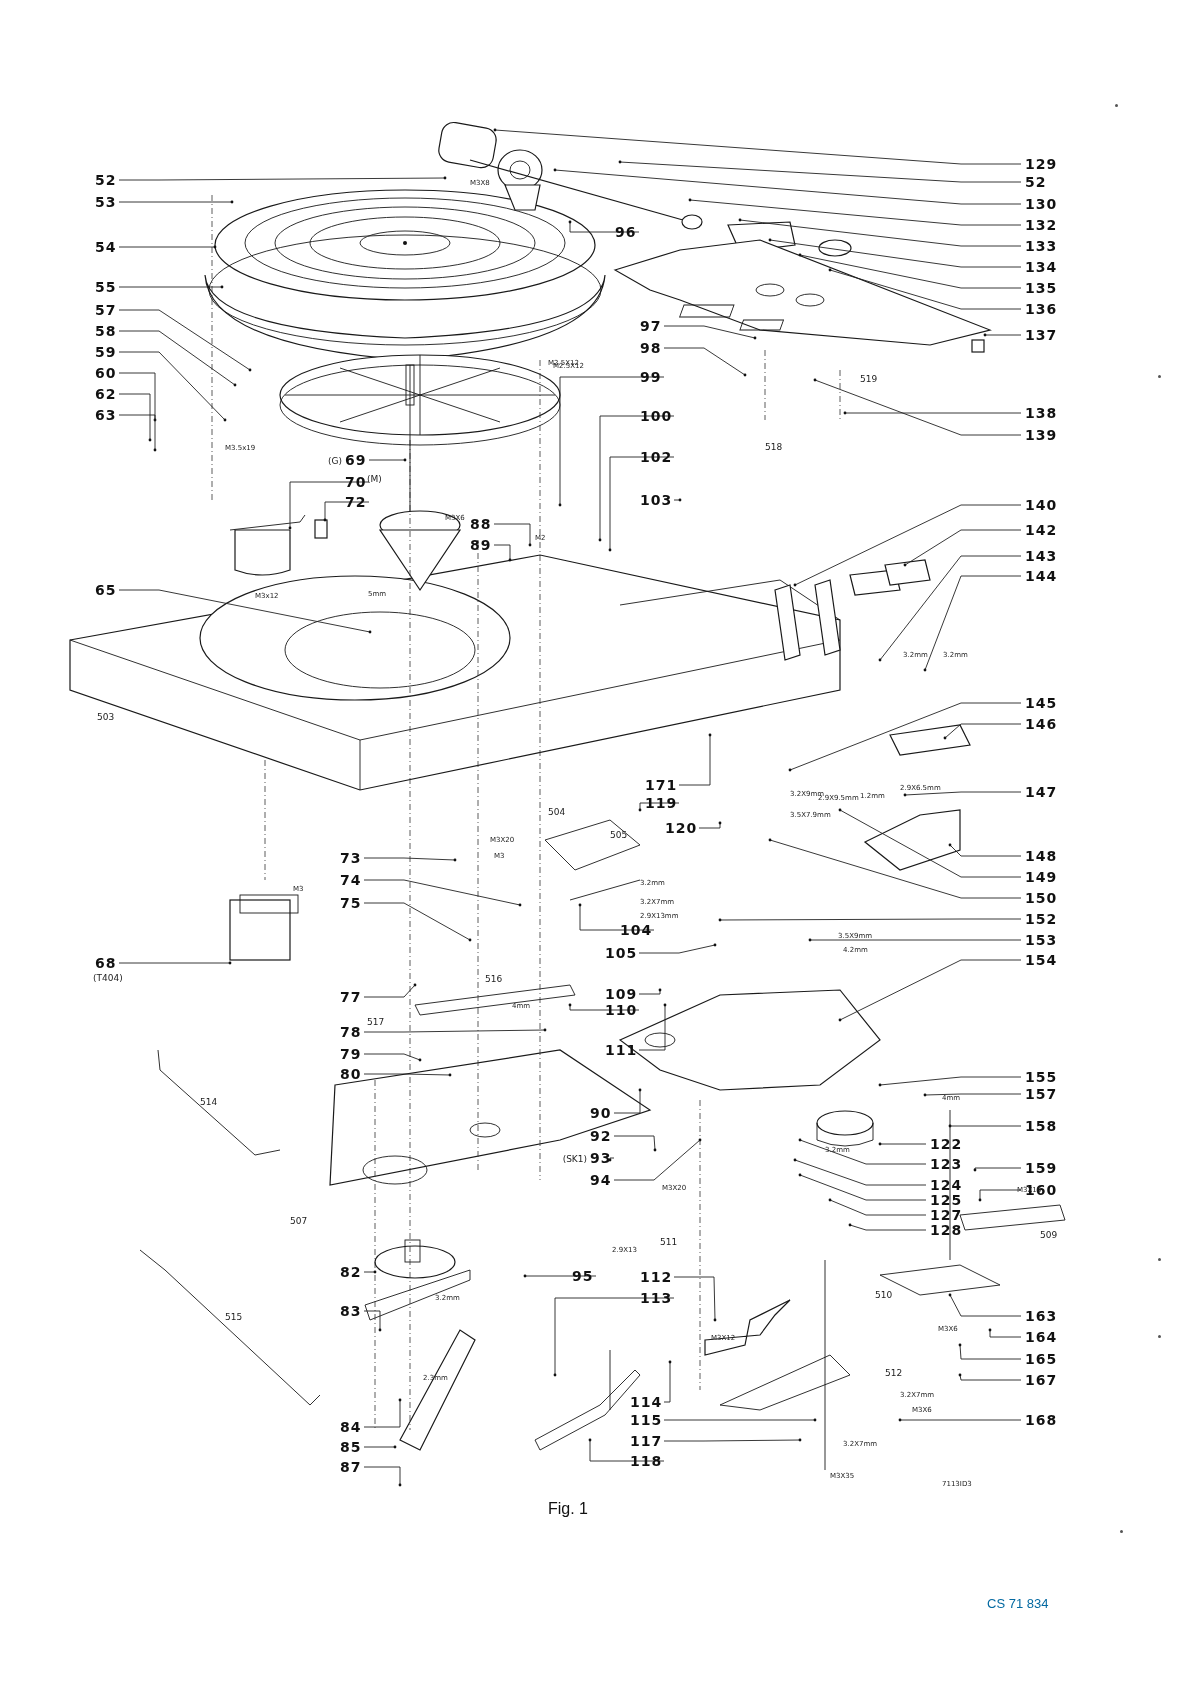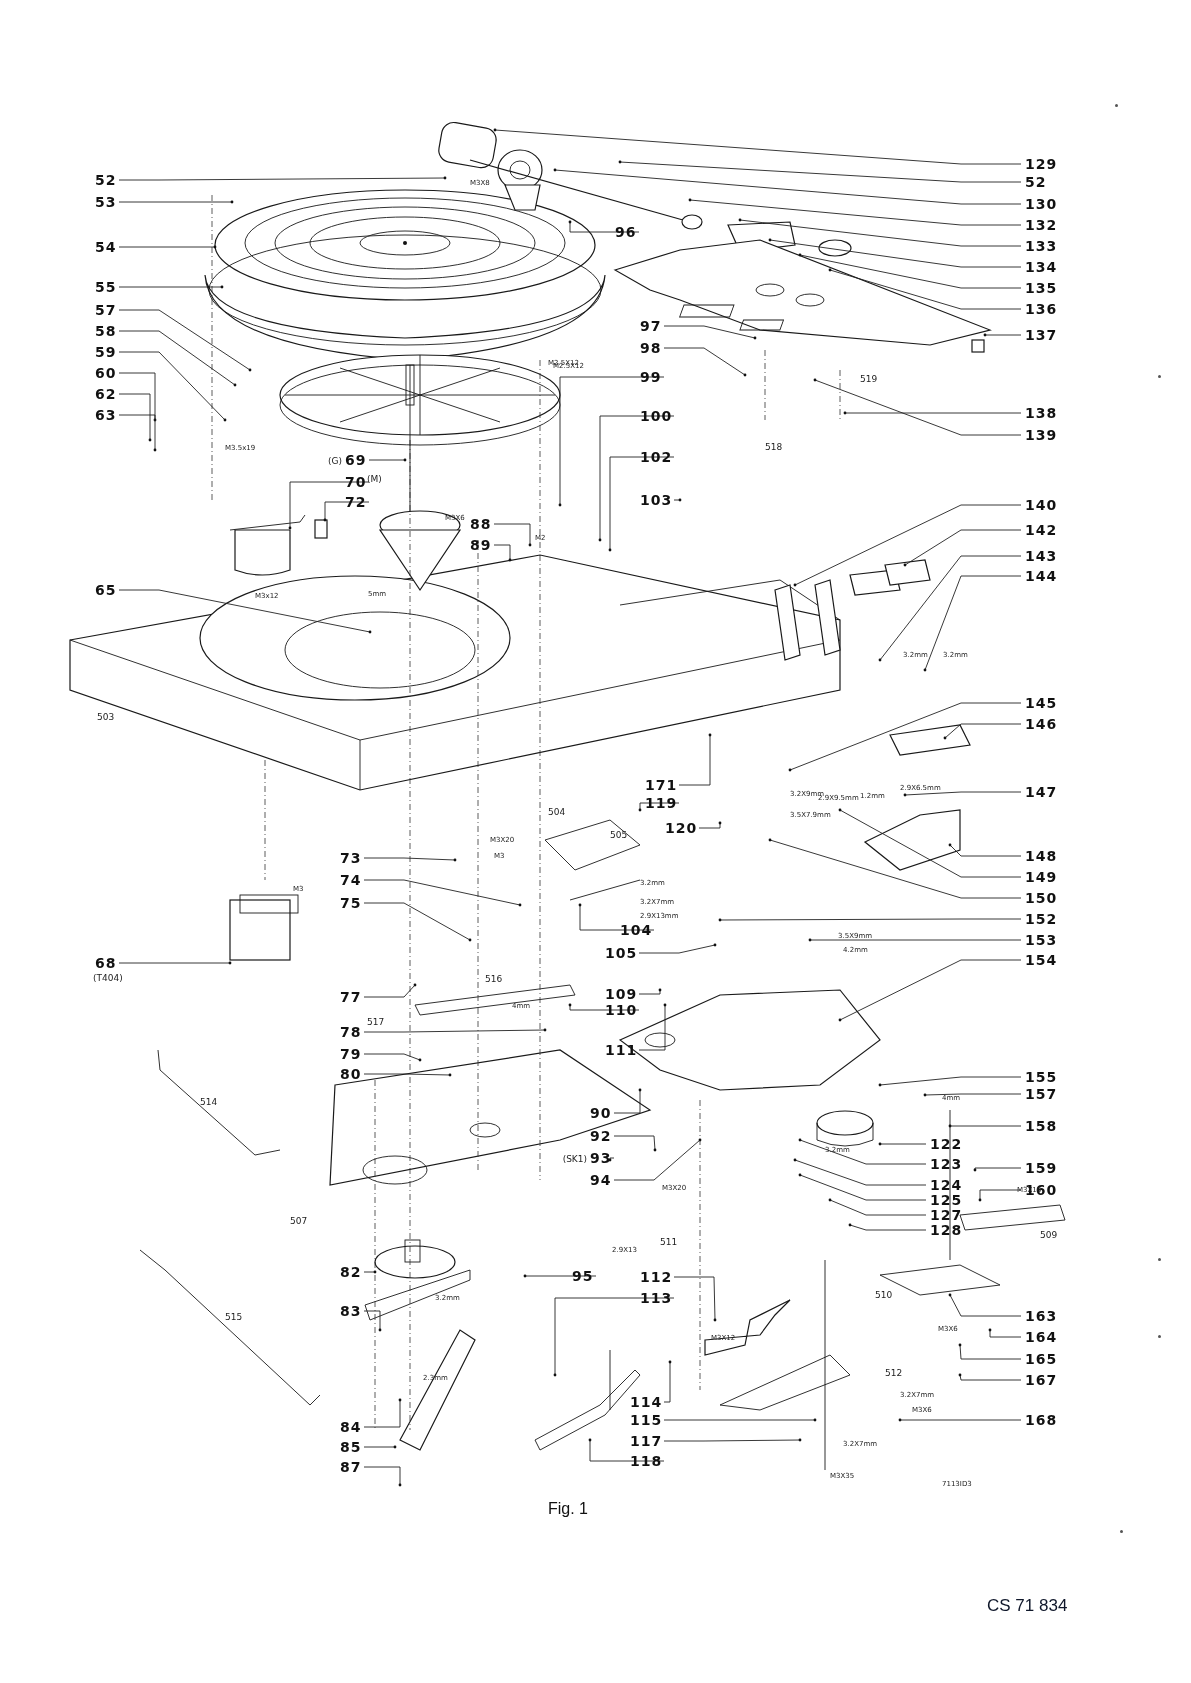--- a/index.html
+++ b/index.html
@@ -8,21 +8,21 @@
   #stage { position: absolute; left: 0; top: 0; width: 1191px; height: 1683px; }
   svg#drawing { position: absolute; left: 0; top: 0; }
   .part-label { font-family: "DejaVu Sans", sans-serif; font-weight: bold; font-size: 14px; fill: #111; letter-spacing: 1px; }
   .small-label { font-family: "DejaVu Sans", sans-serif; font-size: 7px; fill: #222; }
   .mid-label { font-family: "DejaVu Sans", sans-serif; font-size: 9px; fill: #222; }
   .leader { stroke: #222; stroke-width: 0.9; fill: none; }
   .dash { stroke: #333; stroke-width: 0.8; fill: none; stroke-dasharray: 6 3 1 3; }
   .part { stroke: #1a1a1a; stroke-width: 1.2; fill: #fff; }
   .part-thin { stroke: #1a1a1a; stroke-width: 0.9; fill: none; }
   .caption { position: absolute; font-family: "Liberation Sans", sans-serif; font-size: 16px; color: #111; }
-  .docnum { position: absolute; font-family: "Liberation Sans", sans-serif; font-size: 17px; color: #0f172a; }
+  .docnum { position: absolute; font-family: "Liberation Sans", sans-serif; font-size: 13px; color: #0369a1; }
   .speck { position: absolute; width: 3px; height: 3px; background: #555; border-radius: 50%; }
 </style>
 </head>
 <body>
 
 <div id="stage">
 <svg id="drawing" width="1191" height="1683" viewBox="0 0 1191 1683" xmlns="http://www.w3.org/2000/svg">
 
   <g>
 

